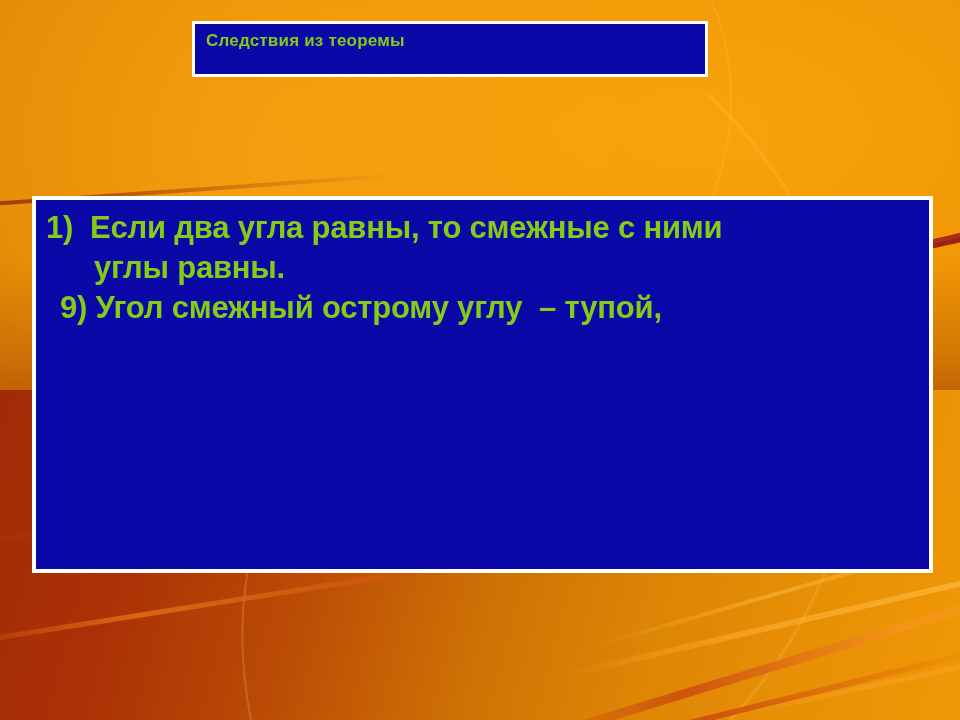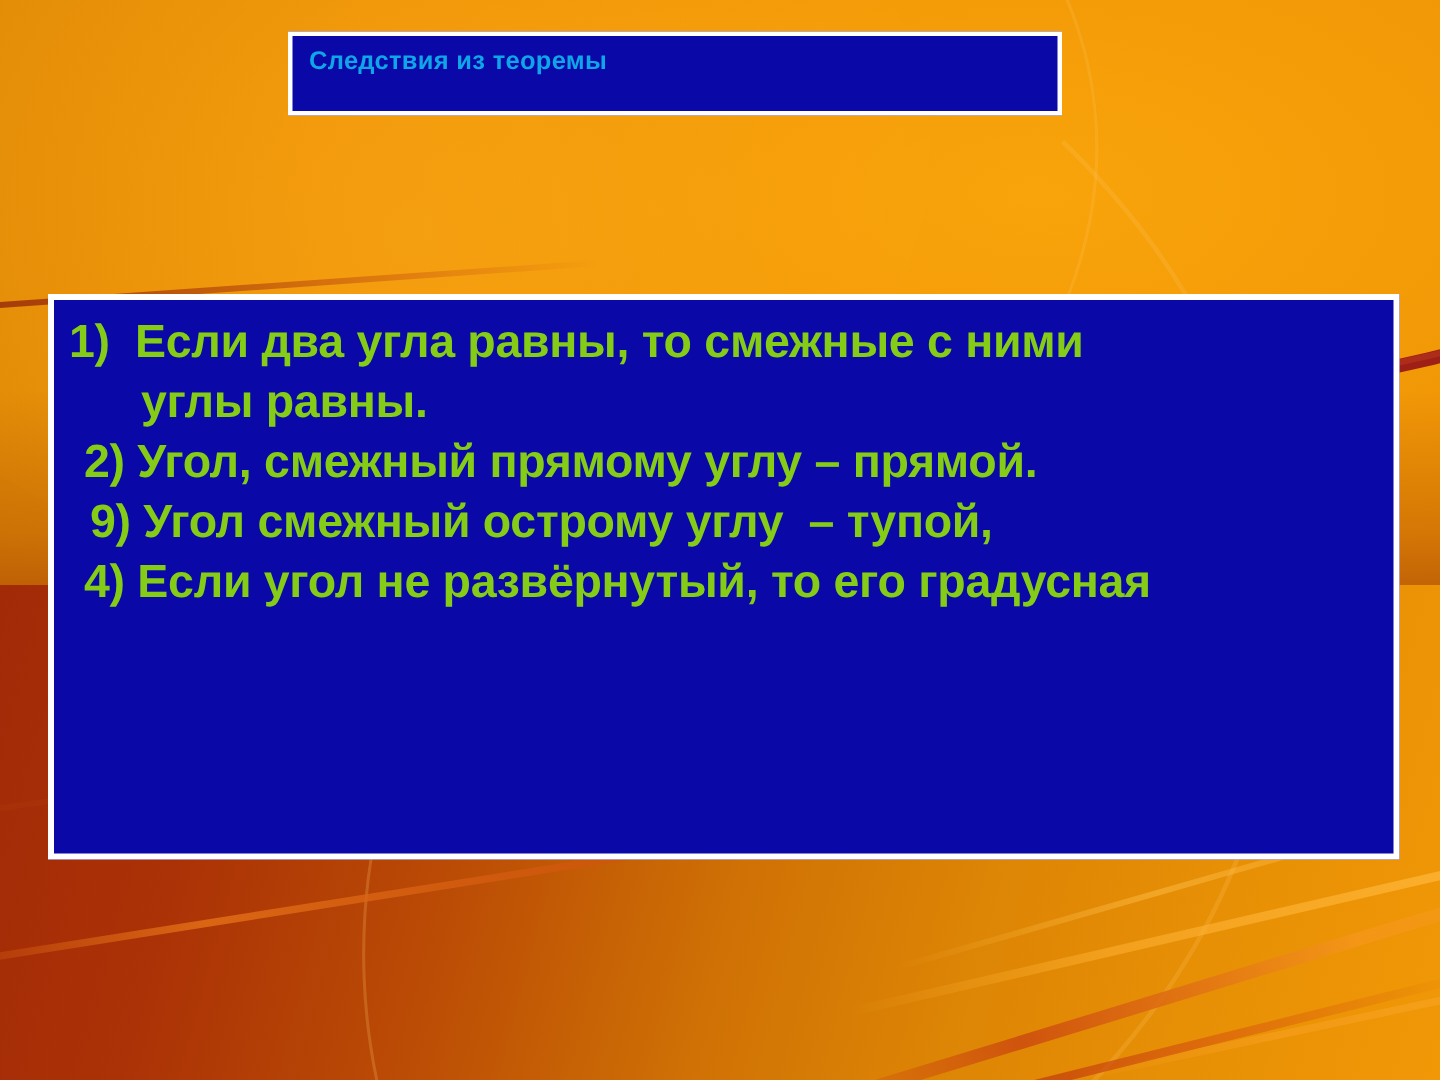--- a/index.html
+++ b/index.html
@@ -173,21 +173,21 @@
     width: 516px;
     height: 56px;
     background: #0a08a6;
     border: 3px solid #ffffff;
     box-sizing: border-box;
   }
   .title-text {
     position: absolute;
     left: 11px;
     top: 7px;
-    color: #0ea5e9;
+    color: #84cc16;
     font-size: 17px;
     font-weight: bold;
     letter-spacing: 0.2px;
     white-space: nowrap;
   }
 
   
   .body-box {
     position: absolute;
     left: 32px;
@@ -249,24 +249,22 @@
     <div class="title-text">Следствия из теоремы</div>
   </div>
 
   <div class="body-box">
     <div class="body-list">
 
       <div class="body-line" style="padding-left:0px;">1)  Если два угла равны, то смежные с ними</div>
 
       <div class="body-line" style="padding-left:48px;">углы равны.</div>
 
-      <div class="body-line" style="padding-left:10px;">2) Угол, смежный прямому углу – прямой.</div>
 
       <div class="body-line" style="padding-left:14px;">9) Угол смежный острому углу  – тупой,</div>
 
 
-      <div class="body-line" style="padding-left:10px;">4) Если угол не развёрнутый, то его градусная</div>
 
 
     </div>
   </div>
 
 </div>
 
 </body></html>

